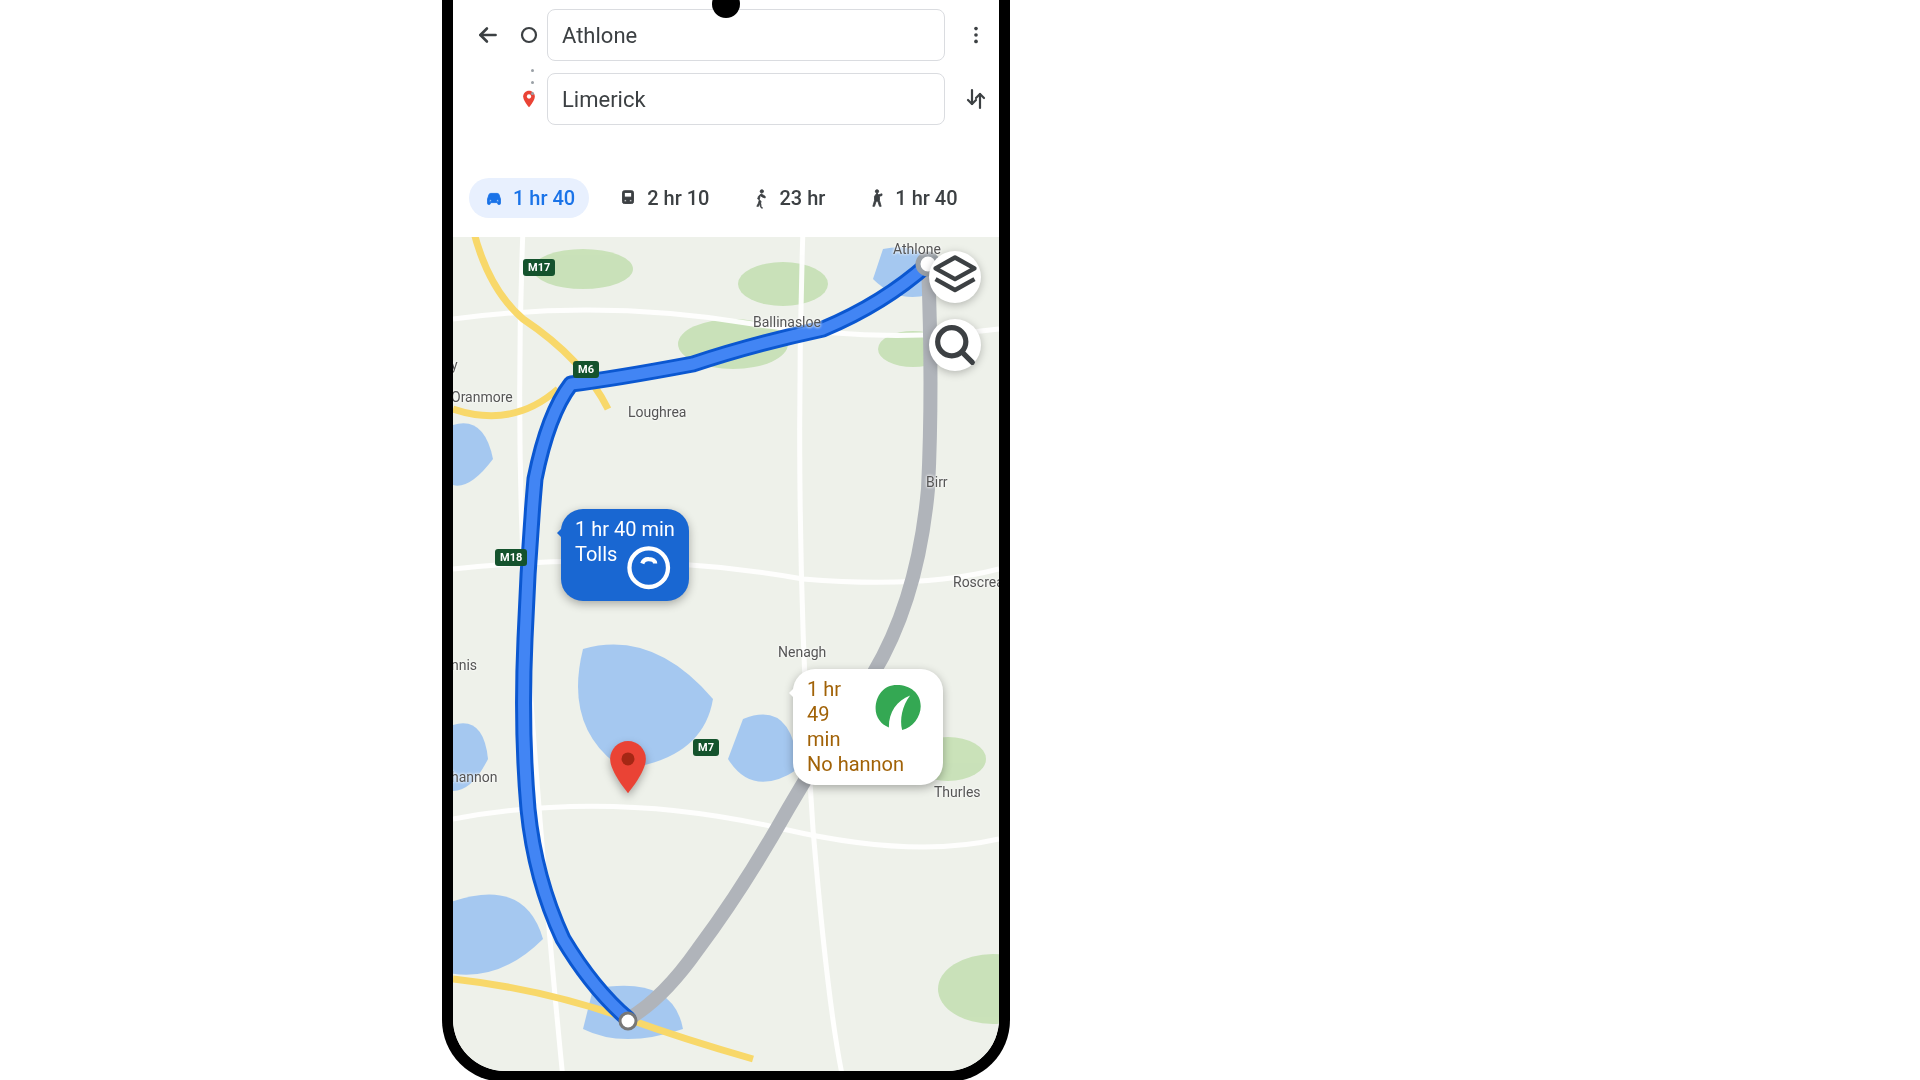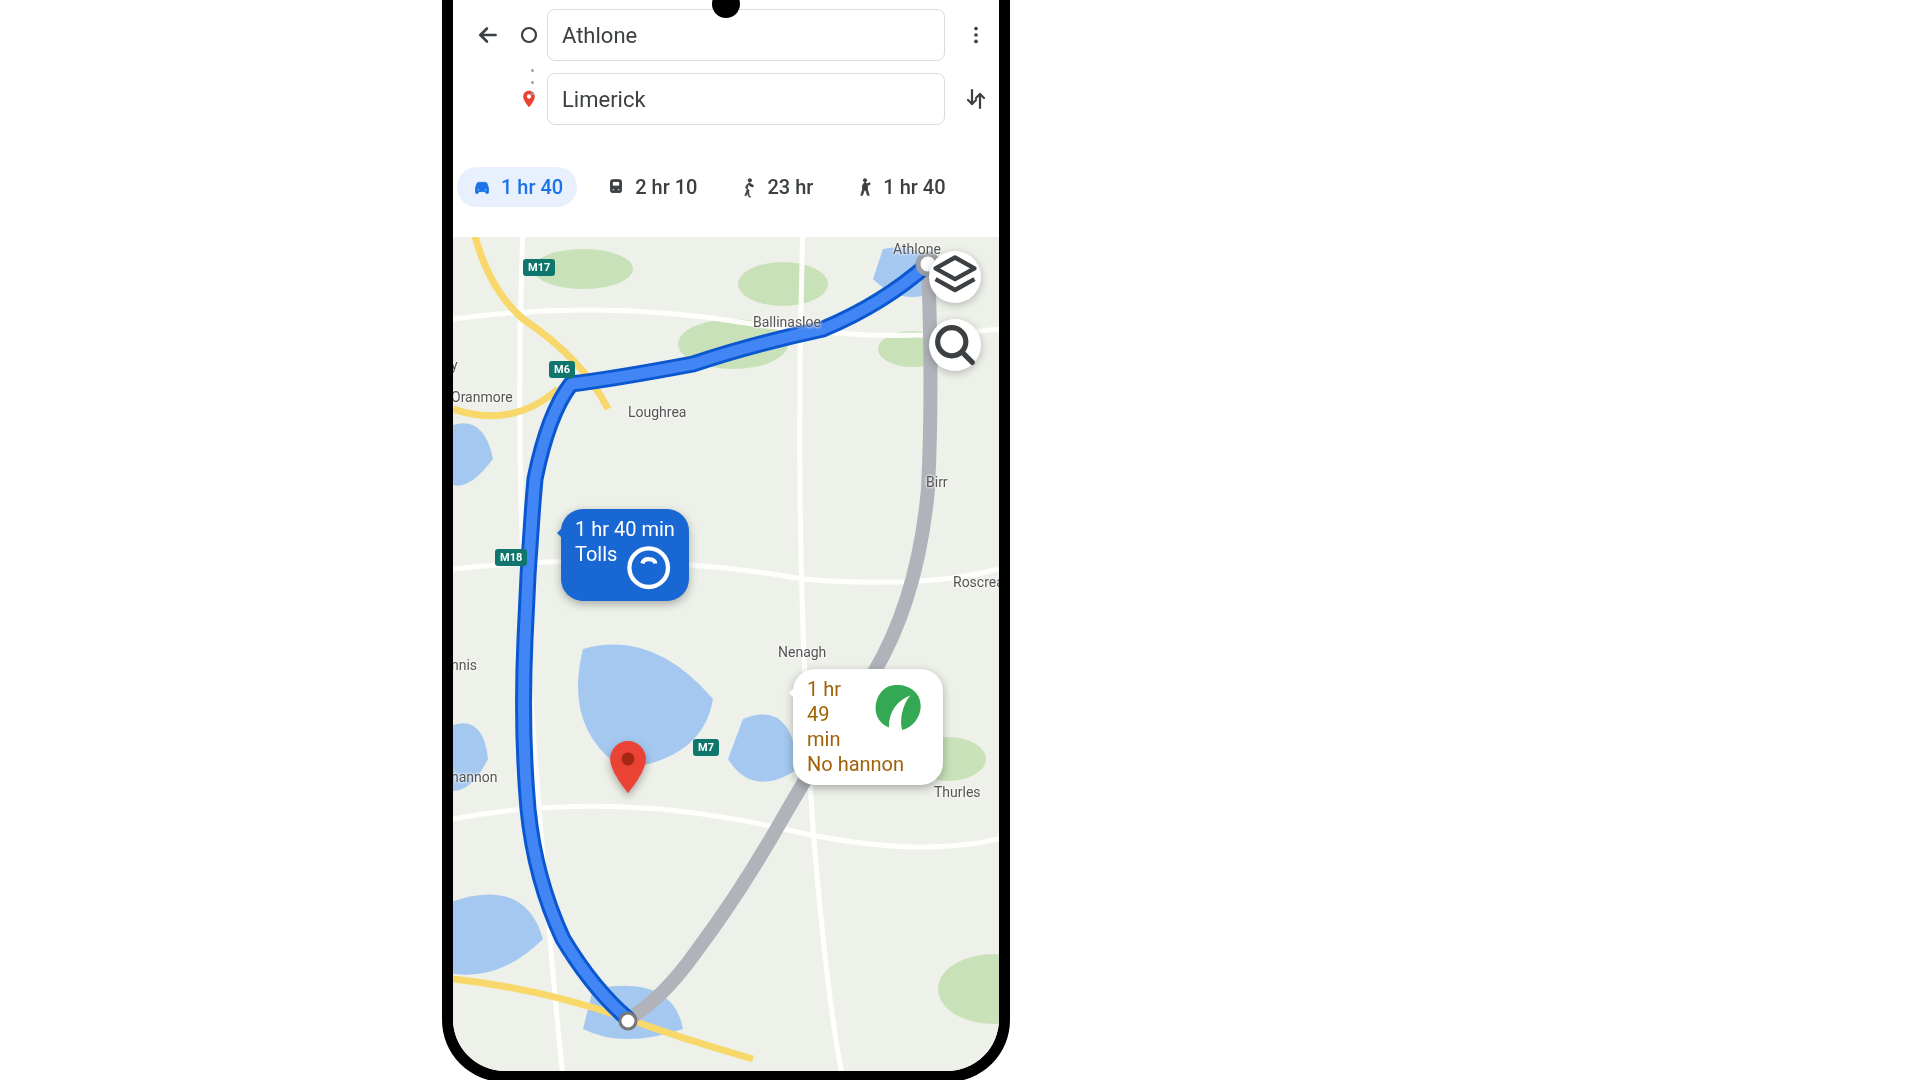--- a/index.html
+++ b/index.html
@@ -9,21 +9,21 @@
 
   .header{position:absolute;left:0;top:0;right:0;height:228px;background:#fff;z-index:40;padding-top:70px}
   .search-row{display:flex;align-items:center;height:52px;margin-bottom:12px}
   .back{width:46px;display:flex;justify-content:center;align-items:center;margin-left:12px}
   .origin-ico,.dest-ico{width:36px;display:flex;justify-content:center;align-items:center}
   .input{flex:1;height:50px;border:1px solid #dadce0;border-radius:8px;margin-right:8px;display:flex;align-items:center;padding:0 14px;font-size:22px;color:#3c4043}
   .kebab,.swap{width:46px;display:flex;justify-content:center;align-items:center}
   .connector{position:absolute;left:78px;top:130px;height:26px;display:flex;flex-direction:column;justify-content:space-between}
   .connector span{width:3px;height:3px;background:#9aa0a6;border-radius:50%}
 
-  .modes{position:absolute;left:0;top:228px;right:0;height:62px;background:#fff;display:flex;align-items:flex-start;gap:14px;padding:0 4px;z-index:40;overflow:hidden}
+  .modes{position:absolute;left:0;top:228px;right:0;height:62px;background:#fff;display:flex;align-items:center;gap:14px;padding:0 16px;z-index:40;overflow:hidden}
   .chip{display:flex;align-items:center;gap:8px;height:40px;padding:0 14px;border-radius:22px;font-size:20px;font-weight:500;color:#3c4043;white-space:nowrap}
   .chip.sel{background:#e8f0fe;color:#1a73e8}
   .chip svg{stroke:#3c4043}
   .chip.sel svg{stroke:#1a73e8;fill:#1a73e8}
 
   .mapwrap{position:absolute;left:0;top:290px;right:0;bottom:0}
   .mapwrap svg{width:100%;height:100%}
 
   .fab{position:absolute;right:18px;width:52px;height:52px;border-radius:50%;background:#fff;box-shadow:0 2px 8px rgba(0,0,0,.25);display:flex;align-items:center;justify-content:center;z-index:30}
 
@@ -32,21 +32,21 @@
   .callout.secondary{background:#fff;color:#a16207}
   .callout .l2{display:flex;align-items:flex-start;gap:6px}
   .callout::after{content:'';position:absolute;left:-10px;top:18px;border:6px solid transparent;border-right-color:inherit}
   .callout.primary::after{border-right-color:#1967d2}
   .callout.secondary::after{border-right-color:#fff}
 
   .pin{position:absolute;z-index:26;transform:translate(-50%,-100%)}
   .pin svg{filter:drop-shadow(0 4px 4px rgba(0,0,0,.3))}
 
   .lbl{position:absolute;font-size:14px;color:#555;z-index:20;text-shadow:0 0 3px #fff,0 0 3px #fff;white-space:nowrap}
-  .shield{position:absolute;z-index:21;background:#0f766e;color:#fff;font-size:11px;font-weight:700;padding:2px 5px;border-radius:3px}
+  .shield{position:absolute;z-index:21;background:#14532d;color:#fff;font-size:11px;font-weight:700;padding:2px 5px;border-radius:3px}
 </style>
 </head>
 <body>
 
 <div class="phone">
   <div class="camera"></div>
   <div class="screen">
 
     <div class="header">
       <div class="search-row">
@@ -193,21 +193,21 @@
       <div class="lbl" style="left:175px;top:175px">Loughrea</div>
       <div class="lbl" style="left:-2px;top:128px">y</div>
       <div class="lbl" style="left:473px;top:245px">Birr</div>
       <div class="lbl" style="left:500px;top:345px">Roscrea</div>
       <div class="lbl" style="left:325px;top:415px">Nenagh</div>
       <div class="lbl" style="left:-2px;top:428px">nnis</div>
       <div class="lbl" style="left:-2px;top:540px">hannon</div>
       <div class="lbl" style="left:481px;top:555px">Thurles</div>
 
       
-      <div class="shield" style="left:96px;top:132px">M6</div>
+      <div class="shield" style="left:120px;top:132px">M6</div>
       <div class="shield" style="left:70px;top:30px">M17</div>
       <div class="shield" style="left:42px;top:320px">M18</div>
       <div class="shield" style="left:240px;top:510px">M7</div>
 
       
       <div class="fab" style="top:22px">
         <svg width="24" height="24" viewBox="0 0 24 24" fill="none" stroke="#3c4043" stroke-width="2" stroke-linejoin="round">
             <path d="M12 3l9 5-9 5-9-5 9-5z"></path>
             <path d="M3 13l9 5 9-5"></path>
           </svg>

